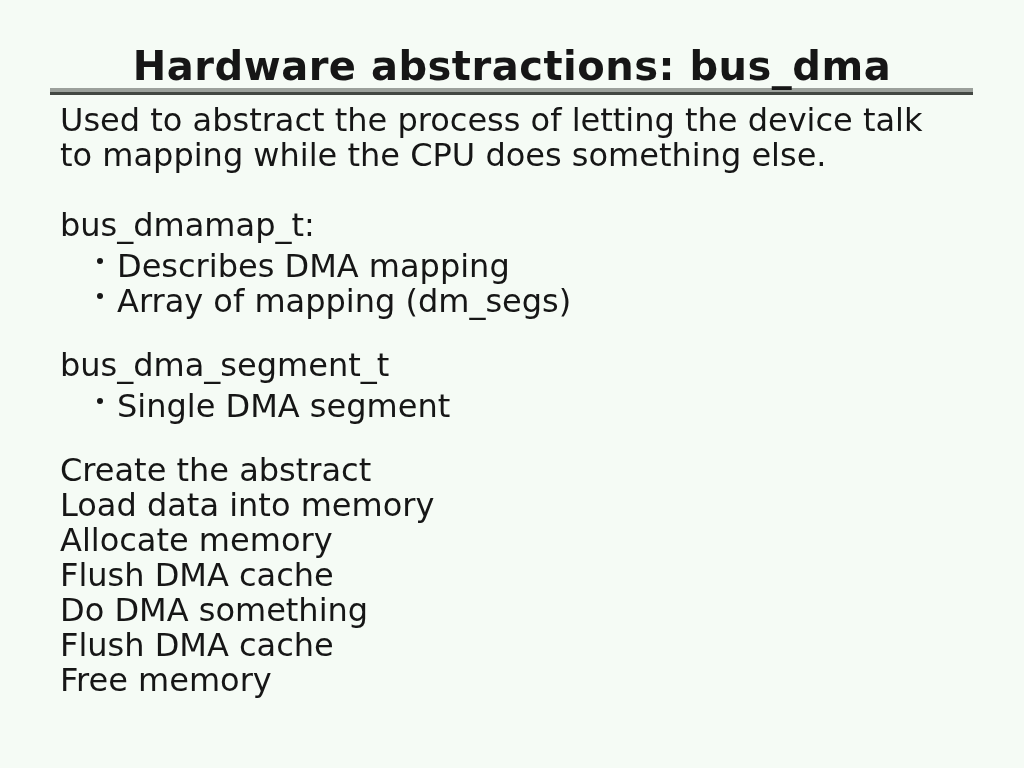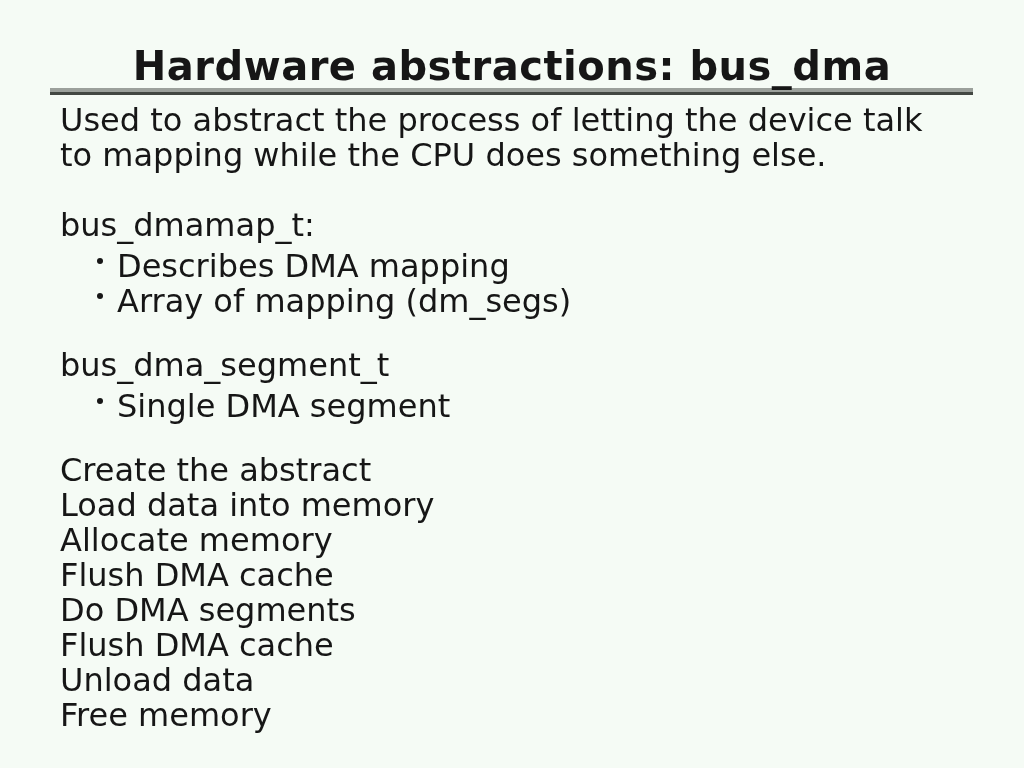--- a/index.html
+++ b/index.html
@@ -93,19 +93,18 @@
 
     <div class="bullet-row">
       <span class="dot"></span>
       <span class="bullet-text">Single DMA segment</span>
     </div>
 
     <p class="gap-before">Create the abstract</p>
     <p>Load data into memory</p>
     <p>Allocate memory</p>
     <p>Flush DMA cache</p>
-    <p>Do DMA segments</p>
+    <p>Do DMA something</p>
     <p>Flush DMA cache</p>
-    <p>Unload data</p>
     <p>Free memory</p>
 
   </div>
 </div>
 
 </body></html>

